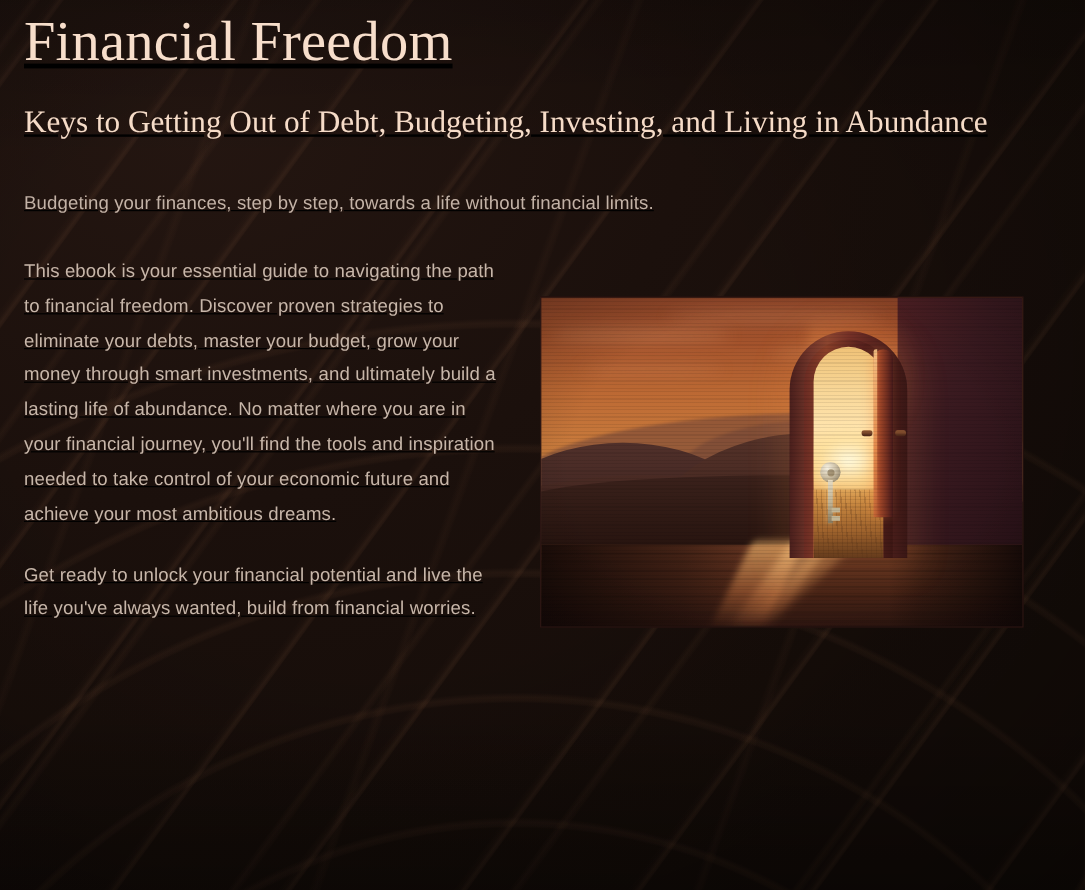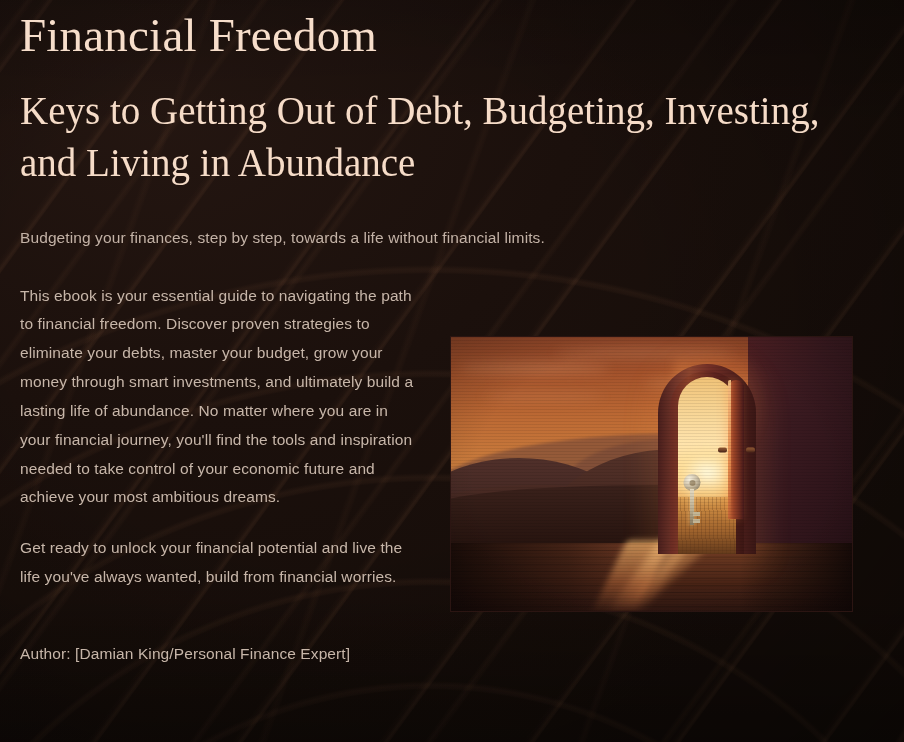--- a/index.html
+++ b/index.html
@@ -14,20 +14,21 @@
     font-family: "Liberation Sans", sans-serif;
   }
 
   #page {
     position: relative;
     width: 904px;
     height: 742px;
     overflow: hidden;
     background:
       radial-gradient(ellipse 900px 700px at 18% 14%, #241611 0%, #1b100c 45%, #140c08 100%);
+    text-decoration: underline;
   }
 
   
   .streaks {
     position: absolute;
     inset: -40%;
     pointer-events: none;
   }
   .streaks.a {
     background: repeating-linear-gradient(
@@ -106,41 +107,41 @@
     line-height: 1.05;
     color: #f7decb;
     margin: 0;
     padding-top: 11px;
     letter-spacing: .2px;
     font-weight: 400;
   }
 
   .subtitle {
     font-family: "Liberation Serif", "DejaVu Serif", serif;
-    font-size: 39px;
+    font-size: 26px;
     line-height: 1.32;
     color: #f6dcc8;
     margin: 0;
     padding-top: 25px;
     max-width: 880px;
     font-weight: 400;
   }
 
   .tagline {
     font-size: 15.5px;
     line-height: 1.5;
     color: #c3b2a6;
     margin: 0;
     padding-top: 38px;
     letter-spacing: .1px;
   }
 
   .columns {
     display: flex;
-    align-items: center;
+    align-items: flex-end;
     gap: 30px;
     padding-top: 32px;
   }
   .col-text {
     width: 400px;
     flex: 0 0 400px;
   }
   .para {
     font-size: 15.5px;
     line-height: 1.86;
@@ -486,21 +487,20 @@
 
     <h2 class="subtitle">Keys to Getting Out of Debt, Budgeting, Investing, and Living in Abundance</h2>
 
     <p class="tagline">Budgeting your finances, step by step, towards a life without financial limits.</p>
 
     <div class="columns">
 
       <div class="col-text">
         <p class="para">This ebook is your essential guide to navigating the path to financial freedom. Discover proven strategies to eliminate your debts, master your budget, grow your money through smart investments, and ultimately build a lasting life of abundance. No matter where you are in your financial journey, you'll find the tools and inspiration needed to take control of your economic future and achieve your most ambitious dreams.</p>
         <p class="para">Get ready to unlock your financial potential and live the life you've always wanted, build from financial worries.</p>
-        <p class="author">Author: [Damian King/Personal Finance Expert]</p>
       </div>
 
       <div class="hero-wrap">
         <div class="hero" title="Open arched door at sunset with a glowing key floating in the doorway, rolling hills beyond and light spilling across a wooden floor">
           <div class="hero-inner">
 
             <div class="sky"></div>
             <div class="cloud c1"></div>
             <div class="cloud c2"></div>
             <div class="cloud c3"></div>

